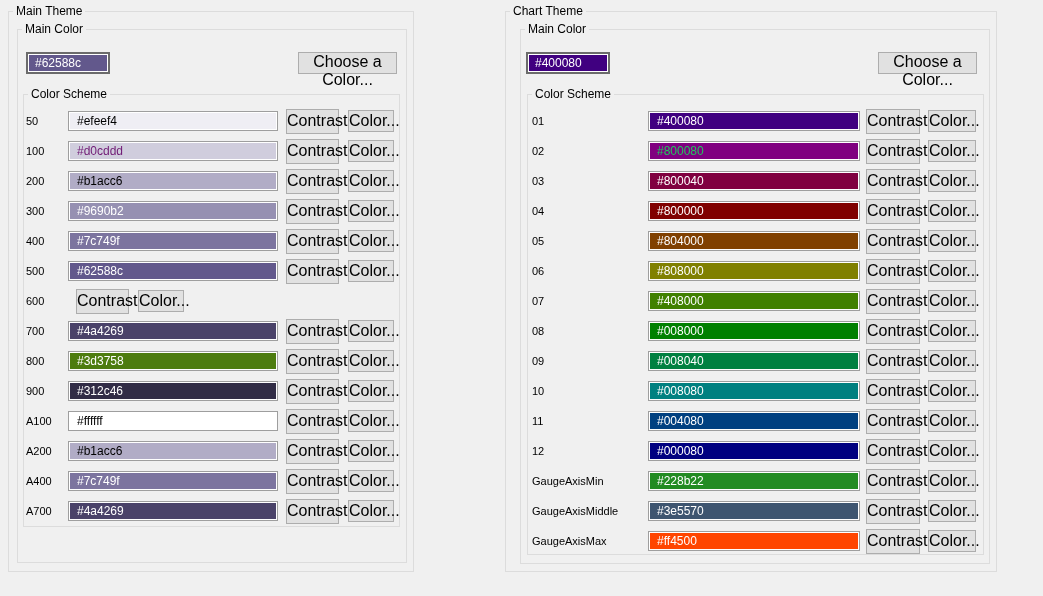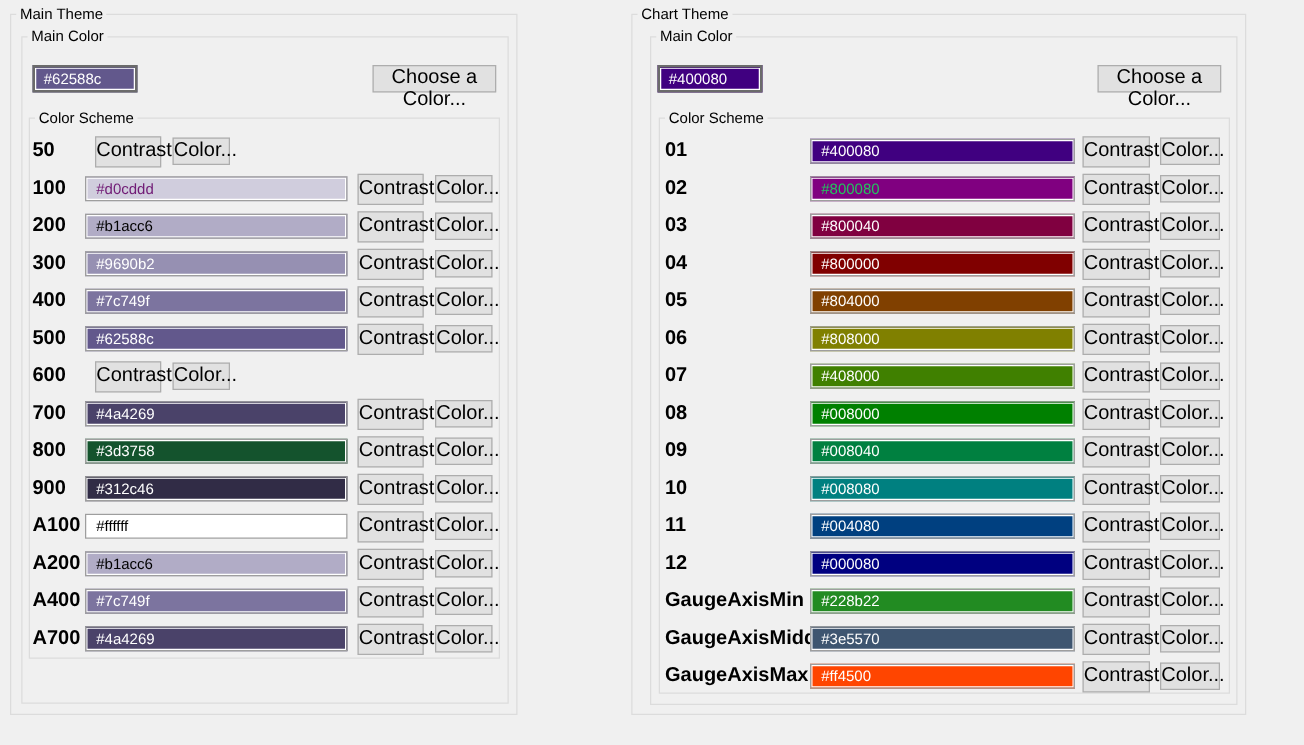--- a/index.html
+++ b/index.html
@@ -91,22 +91,22 @@
     display: flex;
     flex-direction: column;
     gap: 10px;
   }
   .scheme-row {
     display: flex;
     align-items: center;
     height: 20px;
   }
   .row-key {
-    font-weight: bold;
-    font-size: 16px;
+    font-weight: normal;
+    font-size: 11px;
     white-space: nowrap;
     overflow: hidden;
   }
   .scheme-left  .row-key { margin-left: 2px; width: 42px; }
   .scheme-right .row-key { margin-left: 4px; width: 116px; }
 
   .swatch-field {
     height: 20px;
     border: 1px solid #9e9e9e;
     box-shadow: inset 0 0 0 1px #ffffff;
@@ -140,20 +140,21 @@
       <span class="gb-label">Main Color</span>
 
       <div class="main-swatch" style="background: rgb(98, 88, 140); color: rgb(255, 255, 255);">#62588c</div>
       <button class="btn choose-btn">Choose a Color...</button>
 
       <div class="groupbox scheme-left">
         <span class="gb-label">Color Scheme</span>
         <div class="rows">
             <div class="scheme-row">
               <span class="row-key">50</span>
+              <div class="swatch-field" style="background: rgb(239, 238, 244); color: rgb(0, 0, 0);">#efeef4</div>
               <button class="btn btn-contrast">Contrast</button>
               <button class="btn btn-color">Color...</button>
             </div>
             <div class="scheme-row">
               <span class="row-key">100</span>
               <div class="swatch-field" style="background: rgb(208, 205, 221); color: #701a75; text-align: center;">#d0cddd</div>
               <button class="btn btn-contrast">Contrast</button>
               <button class="btn btn-color">Color...</button>
             </div>
             <div class="scheme-row">
@@ -186,21 +187,21 @@
               <button class="btn btn-color">Color...</button>
             </div>
             <div class="scheme-row">
               <span class="row-key">700</span>
               <div class="swatch-field" style="background: rgb(74, 66, 105); color: rgb(255, 255, 255);">#4a4269</div>
               <button class="btn btn-contrast">Contrast</button>
               <button class="btn btn-color">Color...</button>
             </div>
             <div class="scheme-row">
               <span class="row-key">800</span>
-              <div class="swatch-field" style="background: #14532d; color: rgb(255, 255, 255);">#3d3758</div>
+              <div class="swatch-field" style="background: #4d7c0f; color: rgb(255, 255, 255);">#3d3758</div>
               <button class="btn btn-contrast">Contrast</button>
               <button class="btn btn-color">Color...</button>
             </div>
             <div class="scheme-row">
               <span class="row-key">900</span>
               <div class="swatch-field" style="background: rgb(49, 44, 70); color: rgb(255, 255, 255);">#312c46</div>
               <button class="btn btn-contrast">Contrast</button>
               <button class="btn btn-color">Color...</button>
             </div>
             <div class="scheme-row">

